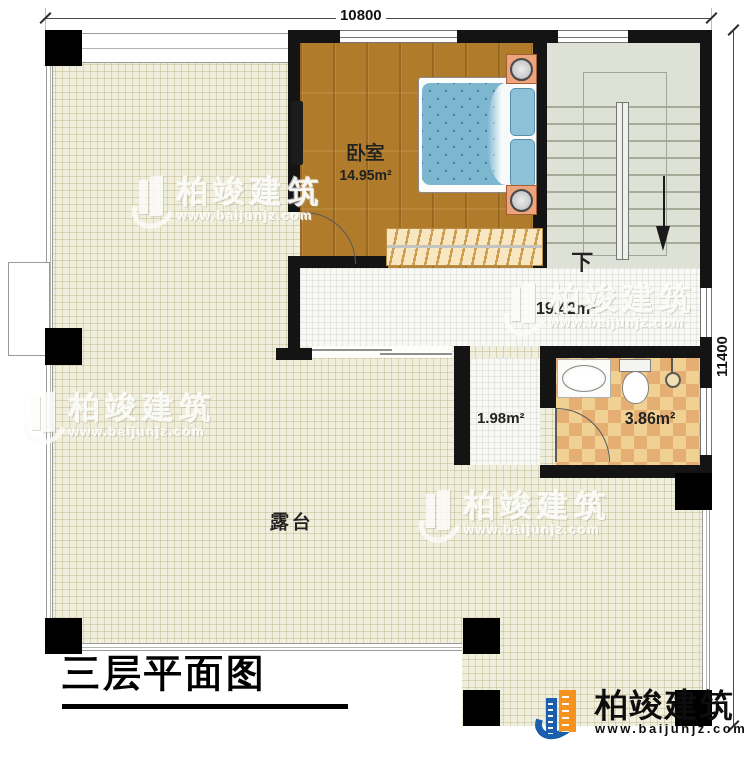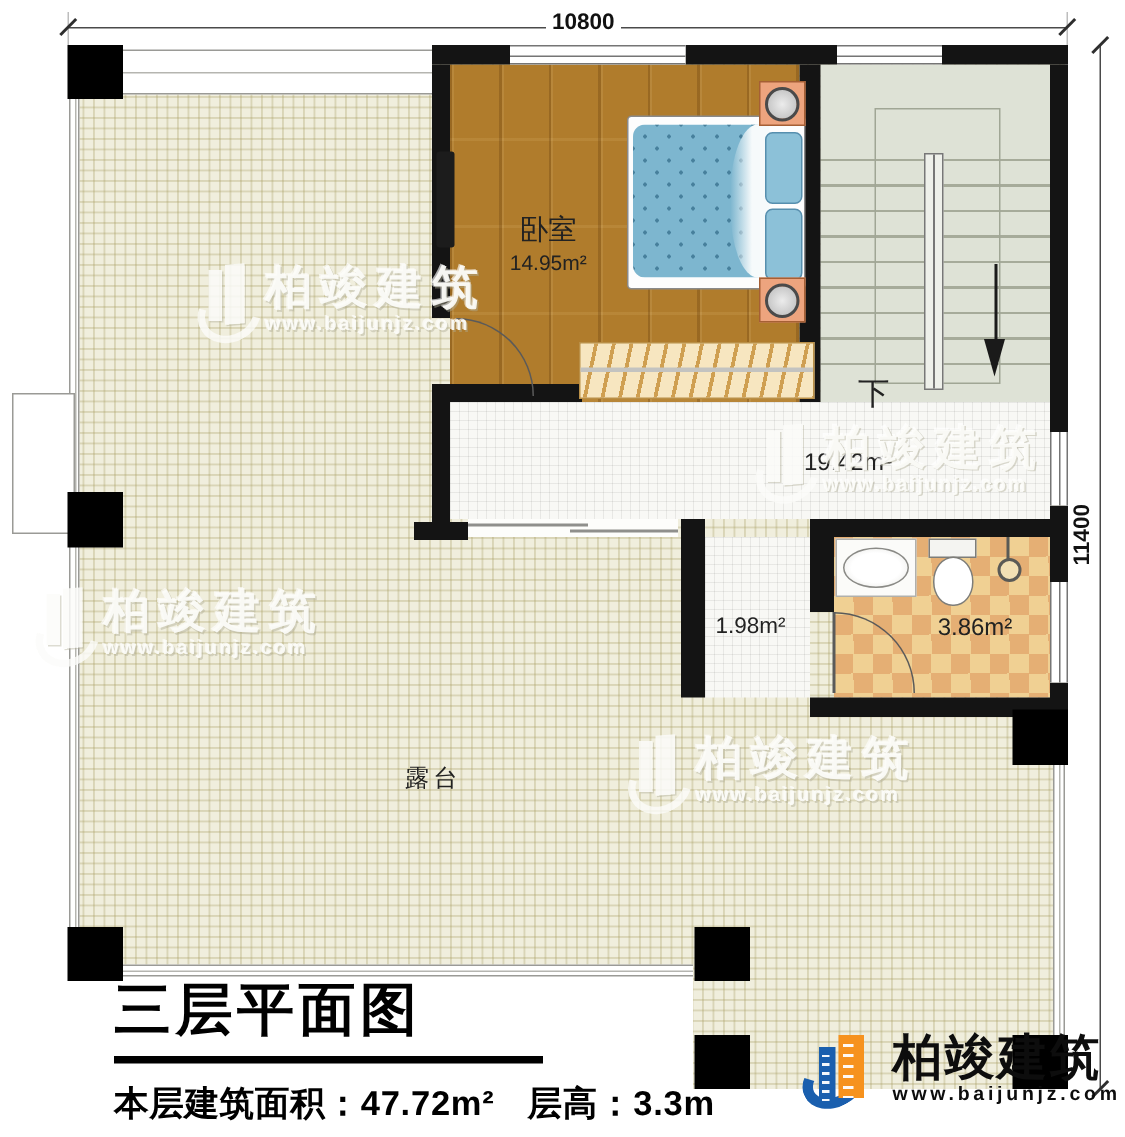--- a/index.html
+++ b/index.html
@@ -27,21 +27,21 @@
   .winh::after{content:"";position:absolute;left:0;right:0;top:50%;height:1px;background:#757575;}
   .winv{position:absolute;background:#fff;border-left:1px solid #757575;border-right:1px solid #757575;}
   .winv::after{content:"";position:absolute;top:0;bottom:0;left:50%;width:1px;background:#757575;}
   .railh{position:absolute;background:#fff;border-top:1px solid #9a9a96;border-bottom:1px solid #9a9a96;}
   .railh::after{content:"";position:absolute;left:0;right:0;top:50%;height:1px;background:#b5b5b0;}
   .railv{position:absolute;background:#fff;border-left:1px solid #9a9a96;border-right:1px solid #9a9a96;}
   .railv::after{content:"";position:absolute;top:0;bottom:0;left:50%;width:1px;background:#b5b5b0;}
   .arc{position:absolute;border-top:1.5px solid #5a5a5a;border-right:1.5px solid #5a5a5a;
        border-radius:0 100% 0 0;box-sizing:border-box;}
   
-  .rlabel{position:absolute;font-weight:normal;color:#222;white-space:nowrap;}
+  .rlabel{position:absolute;font-weight:bold;color:#222;white-space:nowrap;}
   .dim{position:absolute;font-weight:bold;font-size:15px;color:#111;background:#fff;padding:0 4px;white-space:nowrap;}
   .dimline{position:absolute;background:#4a4a4a;}
   .extline{position:absolute;background:#bdbdbd;}
   .tick{position:absolute;width:15px;height:2px;background:#2e2e2e;transform:rotate(-45deg);}
   
   .wm{position:absolute;display:flex;align-items:center;gap:8px;pointer-events:none;
       color:rgba(252,252,249,.92);
       text-shadow:1px 1px 0 rgba(175,172,150,.45),-1px -1px 0 rgba(255,255,255,.65);}
   .wm .wtxt{display:flex;flex-direction:column;line-height:1.05;}
   .wm .t1{font-size:31px;font-weight:bold;letter-spacing:6px;}
@@ -61,21 +61,21 @@
   .licon .borange{position:absolute;left:26px;top:2px;width:17px;height:42px;background:#f6921e;
                   background-image:repeating-linear-gradient(180deg,rgba(255,255,255,.95) 0 2px,transparent 2px 7px);
                   background-size:7px 100%;background-repeat:no-repeat;background-position:3px 6px;}
   .licon .bblue{position:absolute;left:13px;top:10px;width:11px;height:36px;background:#1a5fae;
                 background-image:repeating-linear-gradient(180deg,rgba(255,255,255,.95) 0 2px,transparent 2px 6px);
                 background-size:5px 100%;background-repeat:no-repeat;background-position:2px 5px;}
   .ltxt{display:flex;flex-direction:column;line-height:1;}
   .ltxt .l1{font-size:33px;font-weight:900;letter-spacing:2px;color:#0d0d0d;}
   .ltxt .l2{font-size:13px;font-weight:bold;letter-spacing:2.5px;color:#0d0d0d;margin-top:1px;}
   
-  .titleblock{position:absolute;left:76px;top:648px;}
+  .titleblock{position:absolute;left:62px;top:648px;}
   .trow{display:flex;align-items:baseline;gap:20px;}
   .t-main{font-size:38px;font-weight:bold;letter-spacing:3px;color:#000;}
   .t-scale{font-size:29px;font-weight:500;color:#000;}
   .t-underline{width:286px;height:5px;background:#000;margin-top:5px;}
   .t-stats{margin-top:11px;font-size:23px;font-weight:600;color:#000;letter-spacing:.5px;display:flex;gap:22px;}
 </style>
 </head>
 <body>
 
 <div class="plan">
@@ -172,29 +172,29 @@
 
   <div class="rlabel" style="left:318px;top:140px;width:95px;text-align:center;">
     <div style="font-size:19px;">卧室</div>
     <div style="font-size:14px;margin-top:1px;">14.95m²</div>
   </div>
   <div class="rlabel" style="left:536px;top:300px;font-size:16px;">19.42m²</div>
   <div class="rlabel" style="left:477px;top:409px;font-size:15px;">1.98m²</div>
   <div class="rlabel" style="left:598px;top:410px;width:104px;text-align:center;">
     <div style="font-size:16px;">3.86m²</div>
   </div>
-  <div class="rlabel" style="left:270px;top:509px;font-size:16px;letter-spacing:3px;">露台</div>
+  <div class="rlabel" style="left:270px;top:509px;font-size:19px;letter-spacing:3px;">露台</div>
   <div class="rlabel" style="left:572px;top:248px;font-size:21px;">下</div>
 
   <div class="dimline" style="left:45px;top:18px;width:667px;height:1px;"></div>
   <div class="extline" style="left:45px;top:8px;width:1px;height:22px;"></div>
   <div class="extline" style="left:711px;top:8px;width:1px;height:22px;"></div>
   <div class="tick" style="left:38px;top:17px;"></div>
   <div class="tick" style="left:704px;top:17px;"></div>
-  <div class="dim" style="left:364px;top:6px;">10800</div>
+  <div class="dim" style="left:336px;top:6px;">10800</div>
 
   <div class="dimline" style="left:733px;top:30px;width:1px;height:696px;"></div>
   <div class="tick" style="left:726px;top:29px;"></div>
   <div class="tick" style="left:726px;top:725px;"></div>
   <div class="dim" style="left:695px;top:348px;transform:rotate(-90deg);transform-origin:center;padding:0 6px;">11400</div>
 
   <div class="wm" style="left:133px;top:176px;">
     <div class="wmglyph">
         <div class="g3"></div>
         <div class="g1"></div>
@@ -237,24 +237,20 @@
       <span class="t1">柏竣建筑</span>
       <span class="t2">www.baijunjz.com</span>
     </div>
   </div>
 
   <div class="titleblock">
     <div class="trow">
       <span class="t-main">三层平面图</span>
     </div>
     <div class="t-underline"></div>
-    <div class="t-stats">
-      <span>本层建筑面积：47.72m²</span>
-      <span>层高：3.3m</span>
-    </div>
   </div>
 
   <div class="logo" style="left:533px;top:688px;">
     <div class="licon">
       <div class="swoosh"></div>
       <div class="bblue"></div>
       <div class="borange"></div>
     </div>
     <div class="ltxt">
       <span class="l1">柏竣建筑</span>

